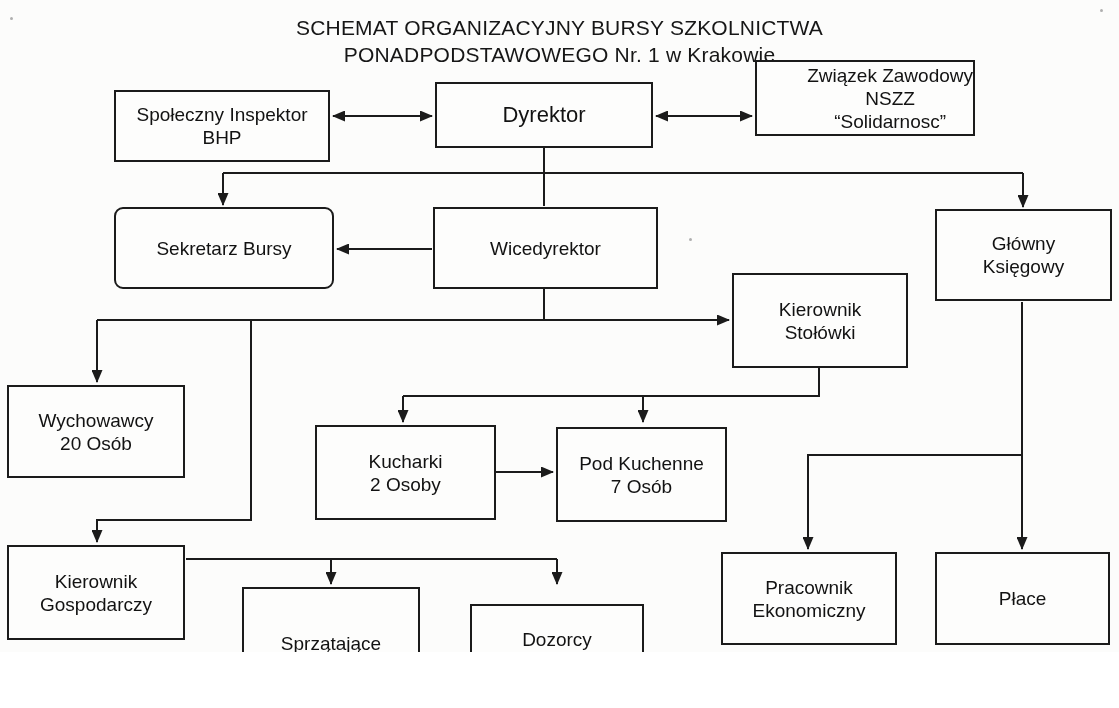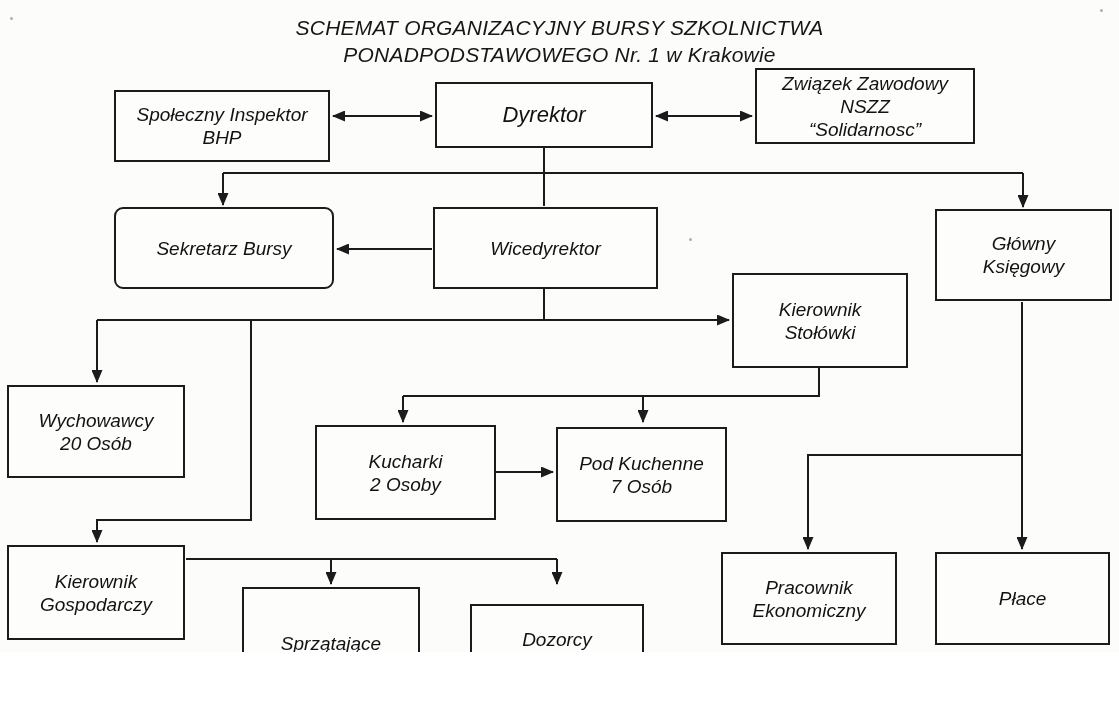--- a/index.html
+++ b/index.html
@@ -7,21 +7,20 @@
     font-family: "Liberation Sans", "DejaVu Sans", sans-serif;
     background: #ffffff;
   }
   .canvas {
     position: relative;
     width: 1119px;
     height: 652px;
     background: #fcfcfb;
     overflow: hidden;
     color: #141414;
-    font-style: italic;
   }
   .title {
     position: absolute;
     left: 0; top: 14px;
     width: 100%;
     text-align: center;
     font-size: 21px;
     line-height: 27px;
     letter-spacing: 0.2px;
     color: #161616;
@@ -111,21 +110,21 @@
 
   <div class="node" style="left:114px; top:90px; width:216px; height:72px;">
     <span class="lbl">Społeczny Inspektor
 BHP</span>
   </div>
 
   <div class="node big" style="left:435px; top:82px; width:218px; height:66px;">
     <span class="lbl">Dyrektor</span>
   </div>
 
-  <div class="node" style="left:755px; top:68px; width:220px; height:76px;">
+  <div class="node" style="left:755px; top:60px; width:220px; height:76px;justify-content:flex-end;">
     <span class="lbl">Związek Zawodowy
 NSZZ
 “Solidarnosc”</span>
   </div>
 
   <div class="node" style="left:114px; top:207px; width:220px; height:82px;border-radius:9px;">
     <span class="lbl">Sekretarz Bursy</span>
   </div>
 
   <div class="node" style="left:433px; top:207px; width:225px; height:82px;">

